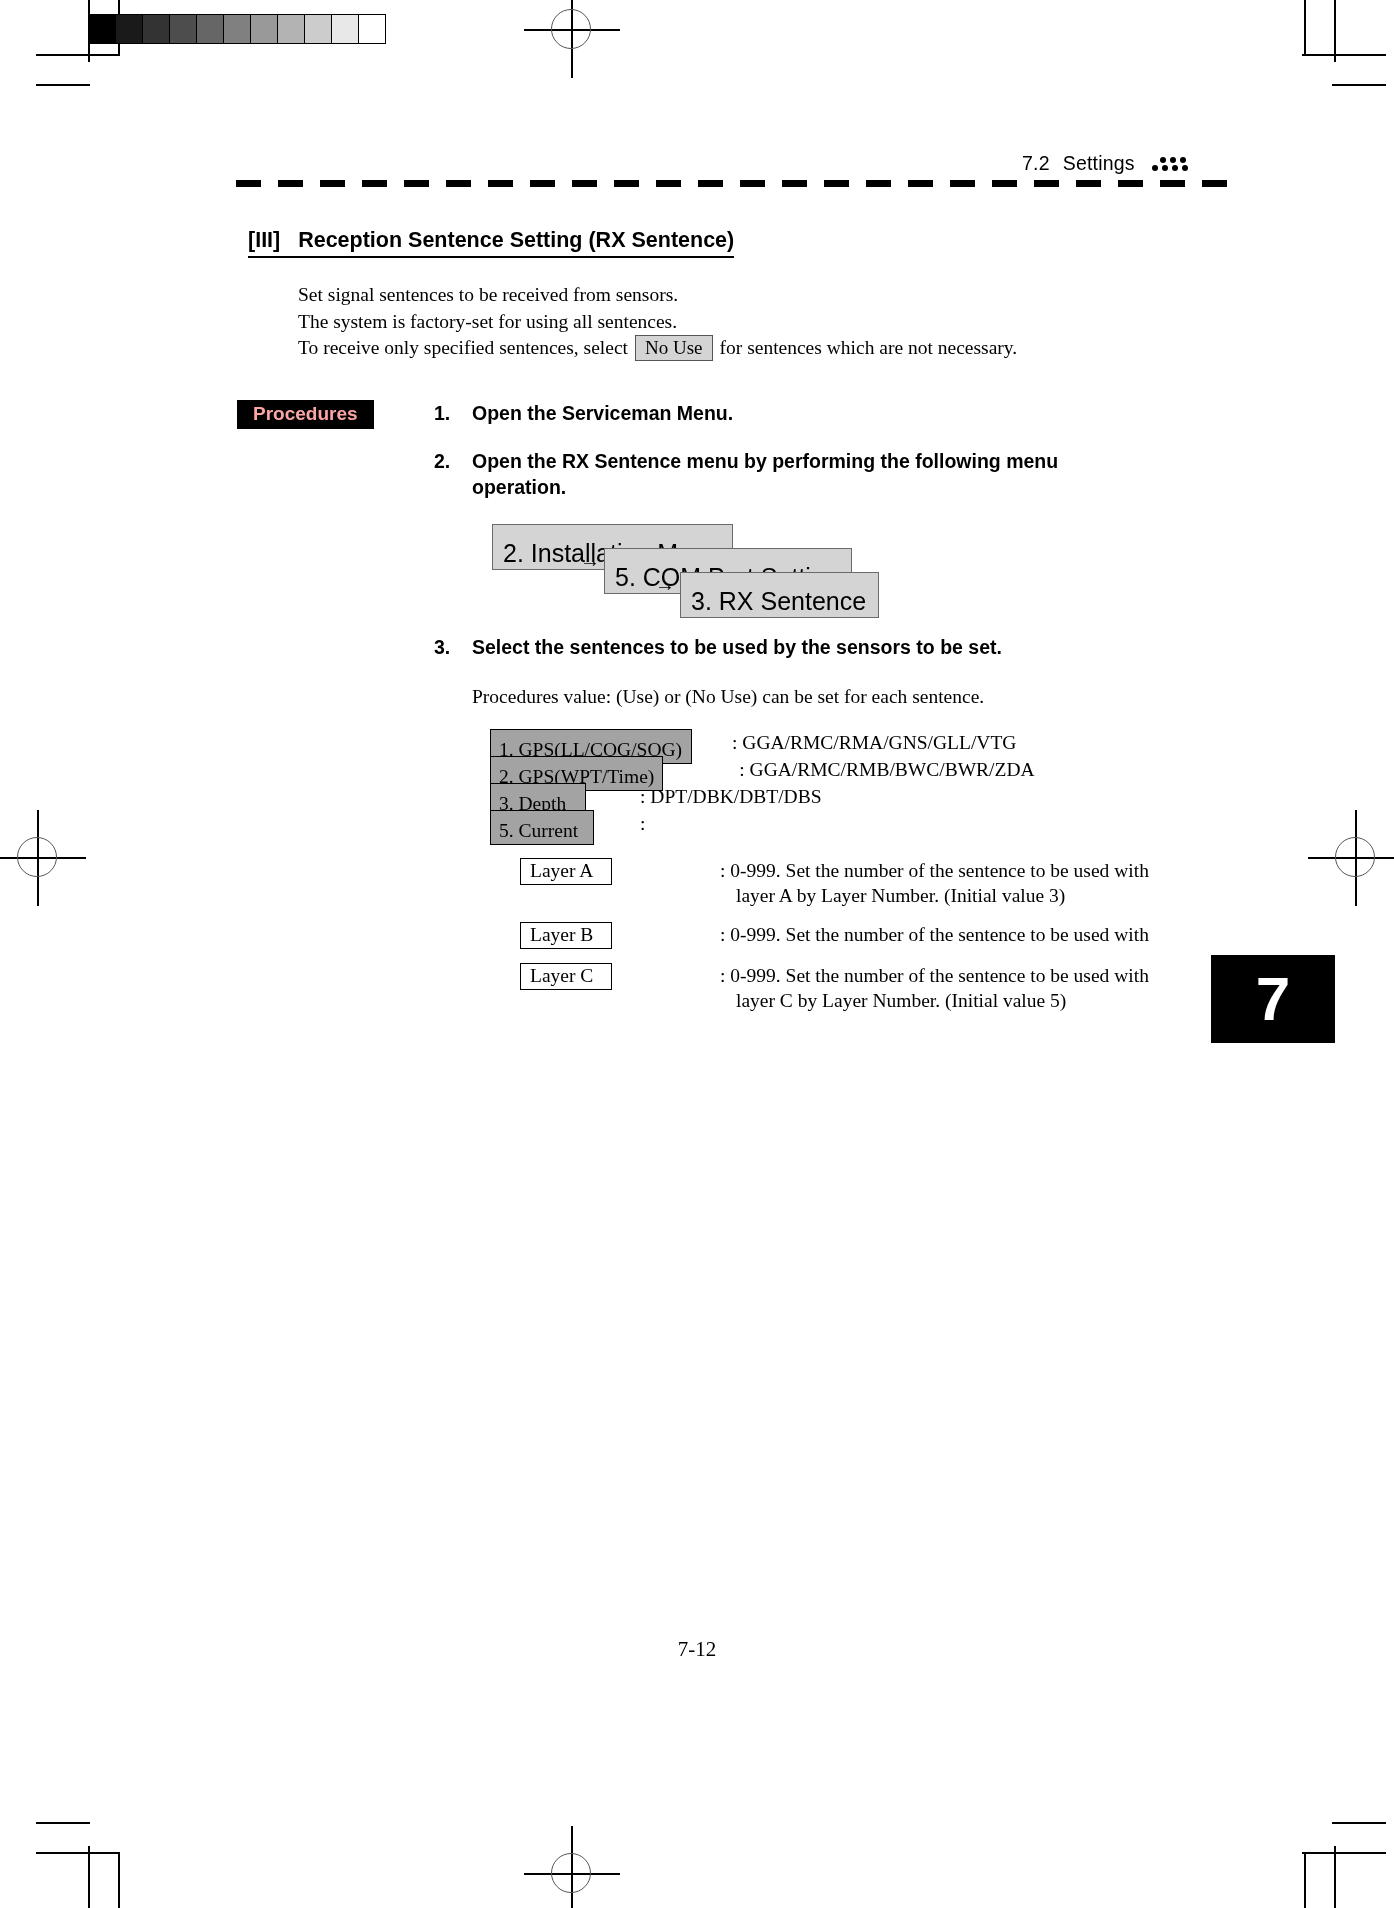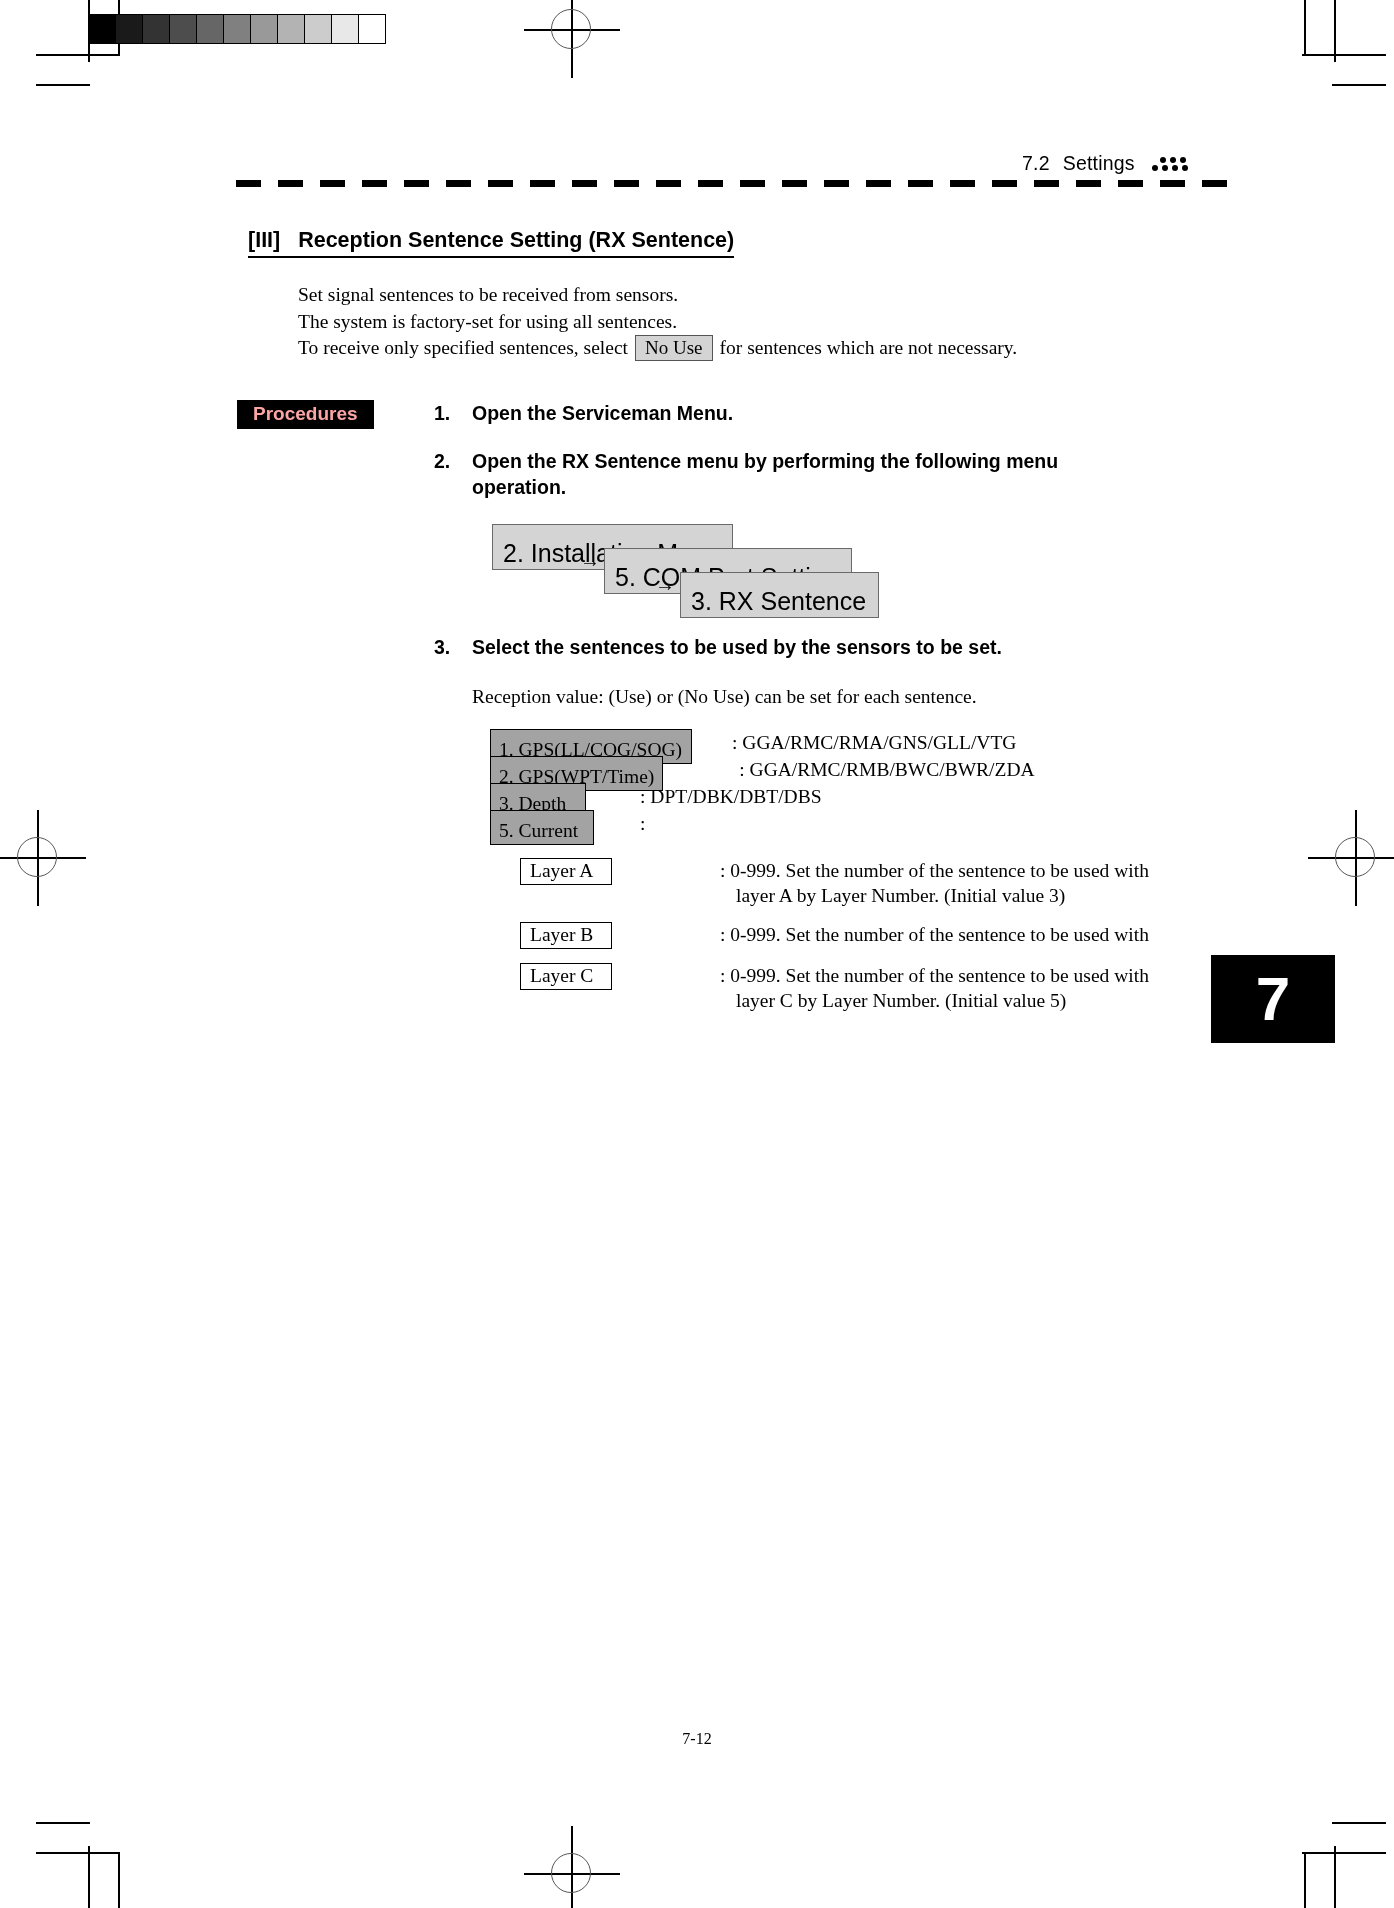--- a/index.html
+++ b/index.html
@@ -291,24 +291,24 @@
     display: flex;
     align-items: center;
     justify-content: center;
     line-height: 1;
   }
 
   
   #footer {
     position: absolute;
     left: 0;
-    top: 1730px;
+    top: 1637px;
     width: 1394px;
     text-align: center;
-    font-size: 16px;
+    font-size: 21px;
   }
 </style>
 </head>
 <body>
 
 <div id="page">
 
   <div class="crop-mark" style="left:36px;  top:0px;">
     <i class="cm-v" style="left:52px; top:0px;   height:62px;"></i>
     <i class="cm-v" style="left:82px; top:0px;   height:56px;"></i>
@@ -415,21 +415,21 @@
     <span class="num">3.</span>
     <span class="txt">Select the sentences to be used by the sensors to be set.</span>
   </div>
 
   <div class="menu-box" id="mb1">2. Installation Menu</div>
   <div class="arrow" id="arr1">→</div>
   <div class="menu-box" id="mb2">5. COM Port Setting</div>
   <div class="arrow" id="arr2">→</div>
   <div class="menu-box" id="mb3">3. RX Sentence</div>
 
-  <div id="selection-note">Reception value: (Use) or (No Use) can be set for each sentence.</div>
+  <div id="selection-note">Procedures value: (Use) or (No Use) can be set for each sentence.</div>
 
   <div id="sentence-list">
     <div class="s-row w1">
       <span class="s-label">1. GPS(LL/COG/SOG)</span>
       <span class="s-desc">: GGA/RMC/RMA/GNS/GLL/VTG</span>
     </div>
     <div class="s-row w2">
       <span class="s-label">2. GPS(WPT/Time)</span>
       <span class="s-desc">: GGA/RMC/RMB/BWC/BWR/ZDA</span>
     </div>

